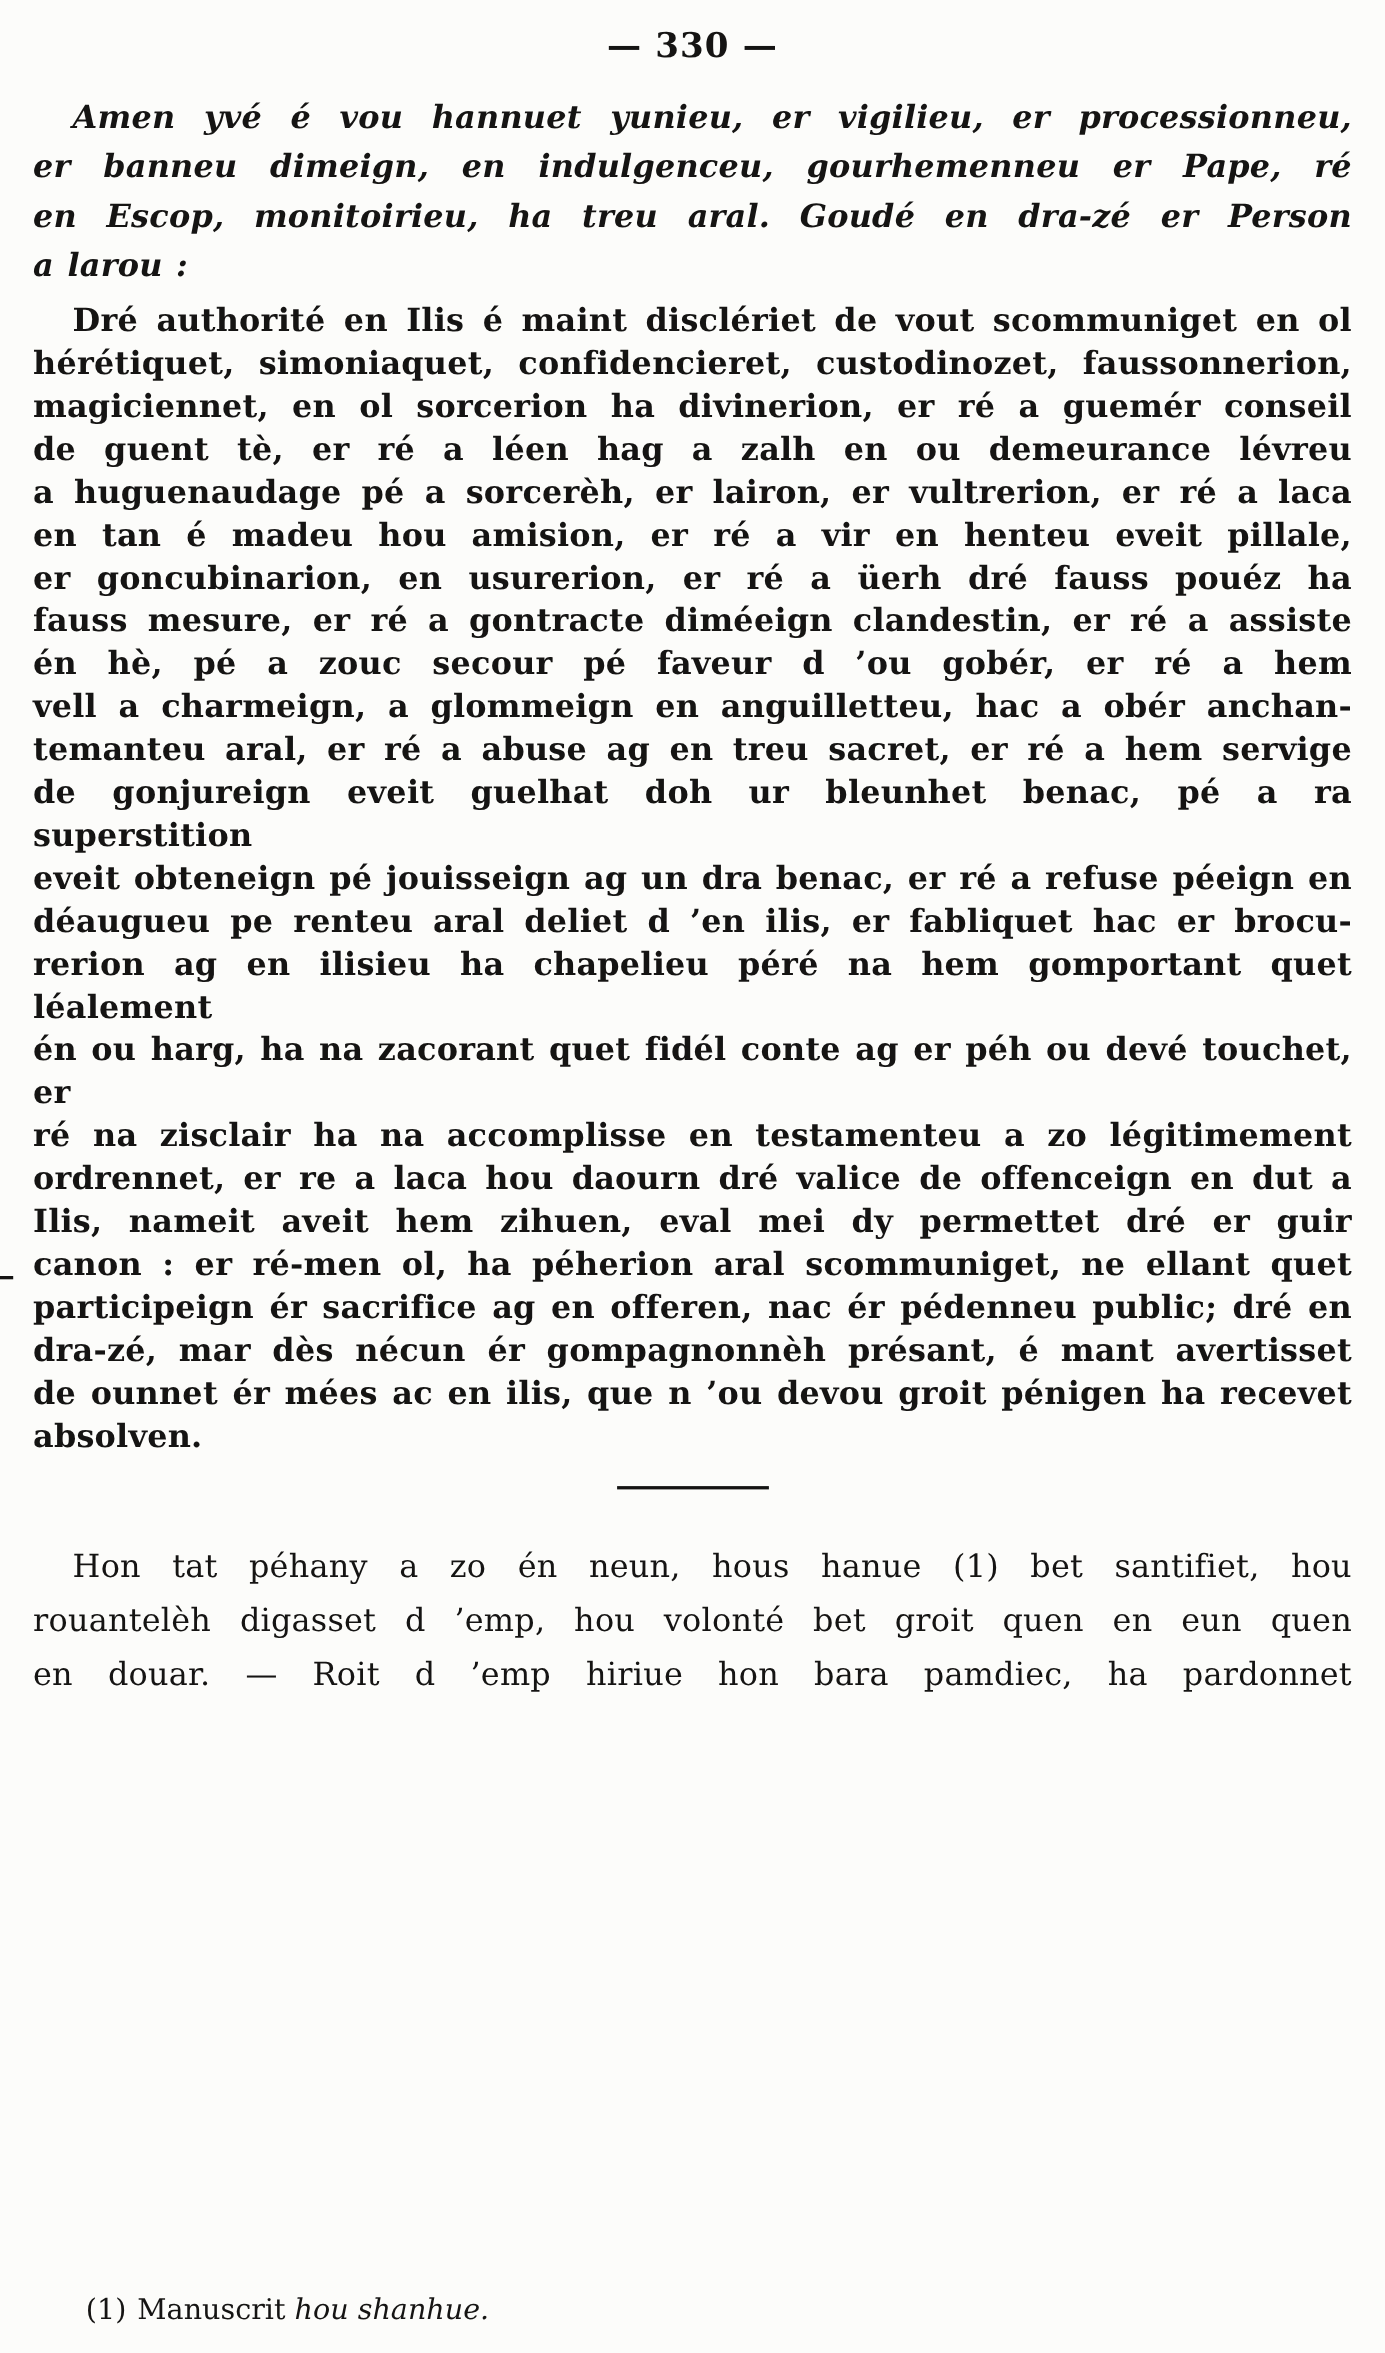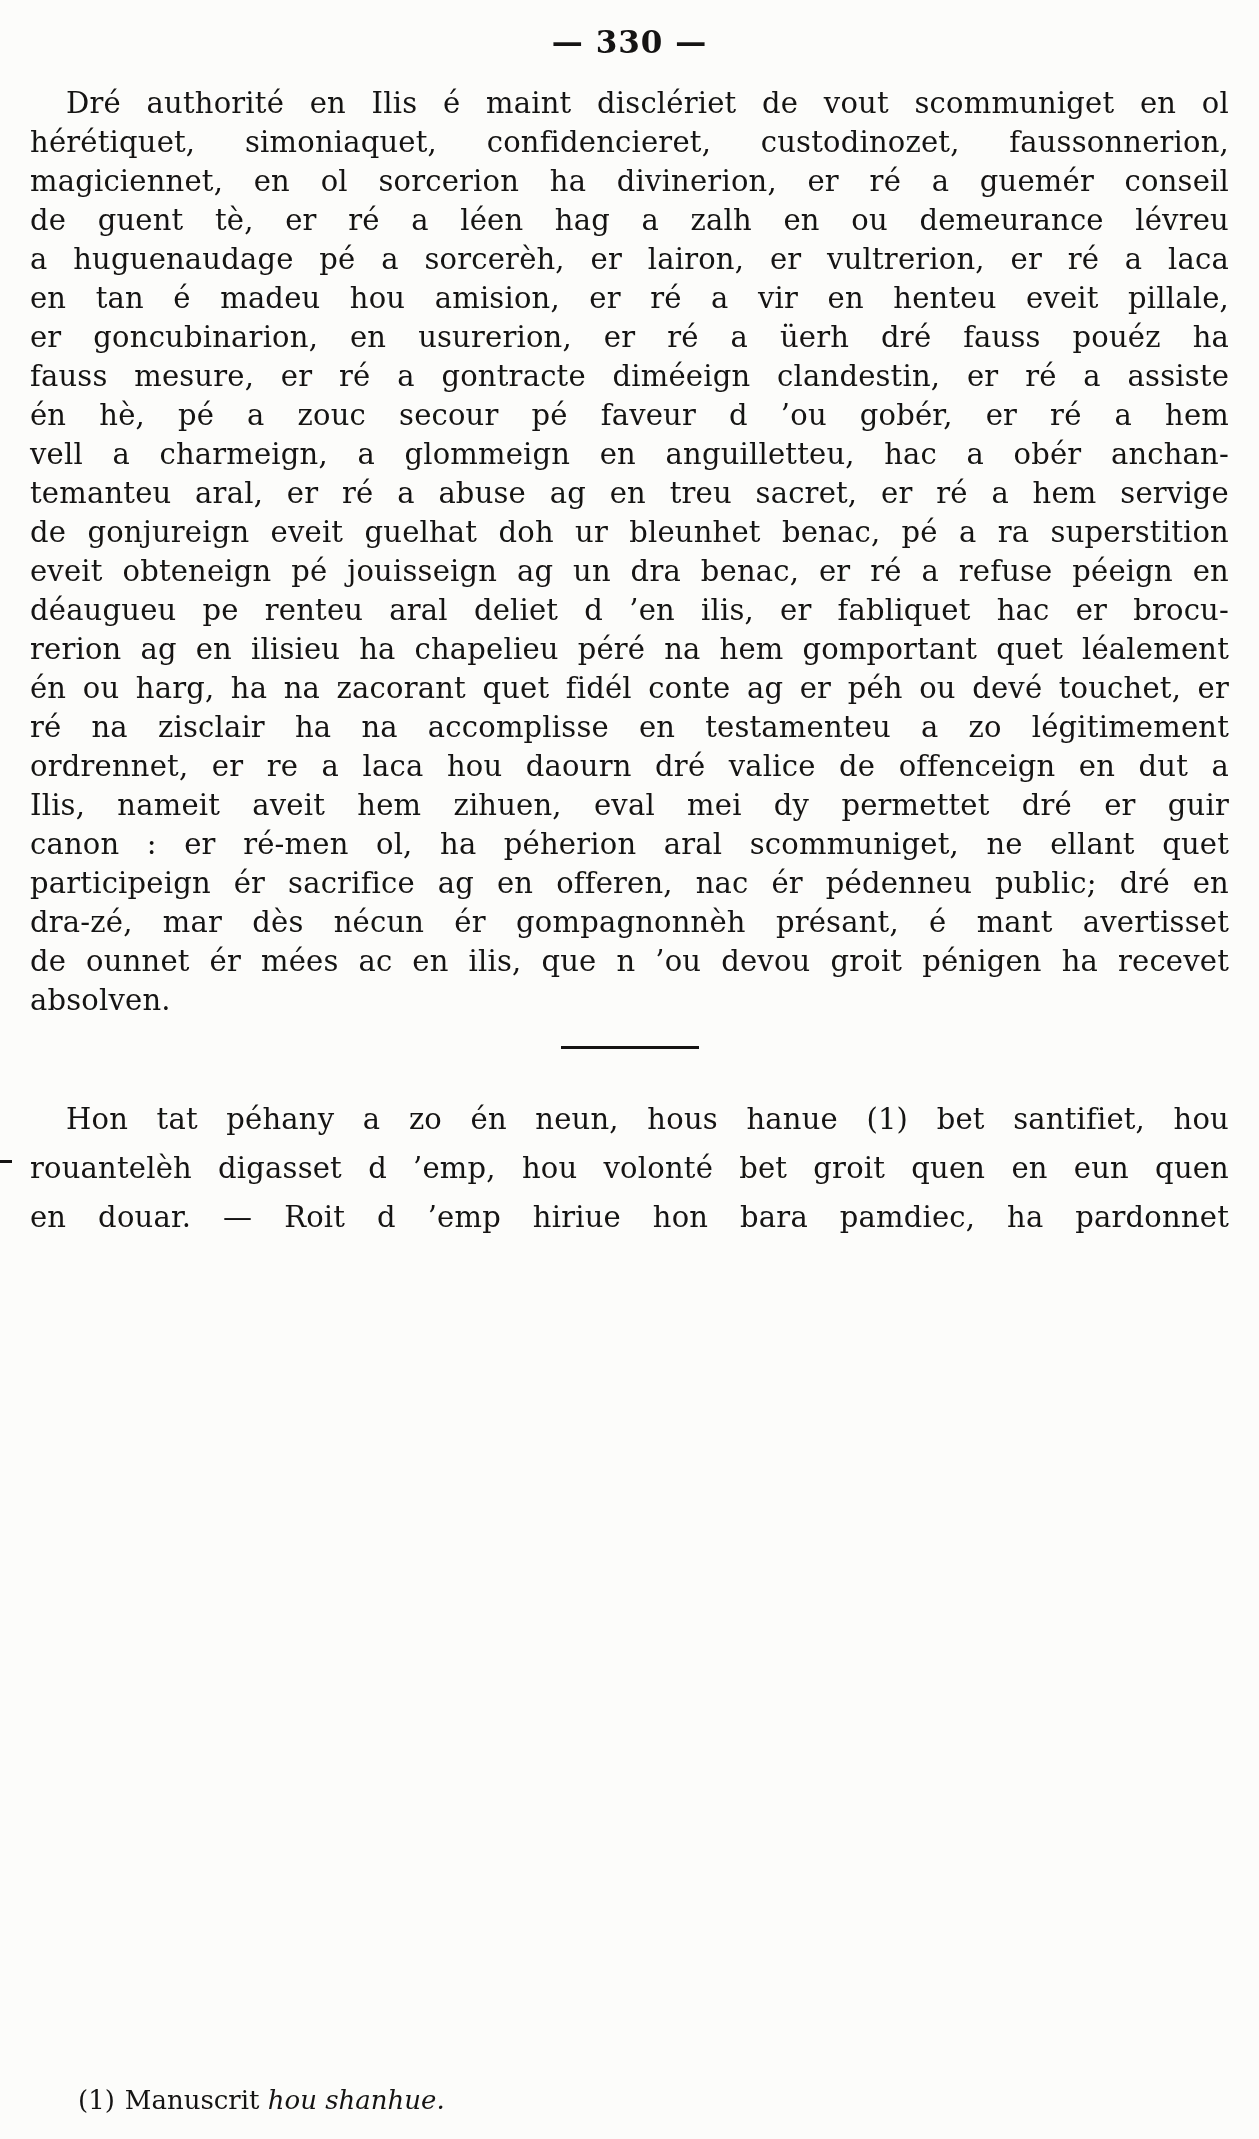--- a/index.html
+++ b/index.html
@@ -26,21 +26,21 @@
   .tline {
     text-align:justify;
     text-align-last:justify;
     letter-spacing:0.2px;
     word-spacing:2px;
   }
   .tline:first-child { text-indent:36px; }
   .para.endshort .tline:last-child { text-align-last:left; }
   .intro { font-style:italic; font-weight:600; }
   .intro .tline { line-height:45px; }
-  .body-para { margin-top:20px; }
+  .body-para { margin-top:8px;font-weight:bold; }
   .body-para .tline { line-height:39px; }
   .separator {
     width:138px; height:0;
     border-top:3px solid var(--ink);
     margin:26px auto 0;
   }
   .prayer { margin-top:46px; }
   .prayer .tline { line-height:49px; }
   .footnote {
     position:absolute;
@@ -56,20 +56,26 @@
     background:var(--ink);
   }
 </style>
 </head>
 <body>
 
 <div class="page">
 
   <div class="page-number">— 330 —</div>
 
+  <section class="para intro endshort">
+      <div class="tline">Amen yvé é vou hannuet yunieu, er vigilieu, er processionneu,</div>
+      <div class="tline">er banneu dimeign, en indulgenceu, gourhemenneu er Pape, ré</div>
+      <div class="tline">en Escop, monitoirieu, ha treu aral. Goudé en dra-zé er Person</div>
+      <div class="tline">a larou :</div>
+    </section>
 
   <section class="para body-para endshort">
       <div class="tline">Dré authorité en Ilis é maint disclériet de vout scommuniget en ol</div>
       <div class="tline">hérétiquet, simoniaquet, confidencieret, custodinozet, faussonnerion,</div>
       <div class="tline">magiciennet, en ol sorcerion ha divinerion, er ré a guemér conseil</div>
       <div class="tline">de guent tè, er ré a léen hag a zalh en ou demeurance lévreu</div>
       <div class="tline">a huguenaudage pé a sorcerèh, er lairon, er vultrerion, er ré a laca</div>
       <div class="tline">en tan é madeu hou amision, er ré a vir en henteu eveit pillale,</div>
       <div class="tline">er goncubinarion, en usurerion, er ré a üerh dré fauss pouéz ha</div>
       <div class="tline">fauss mesure, er ré a gontracte diméeign clandestin, er ré a assiste</div>

